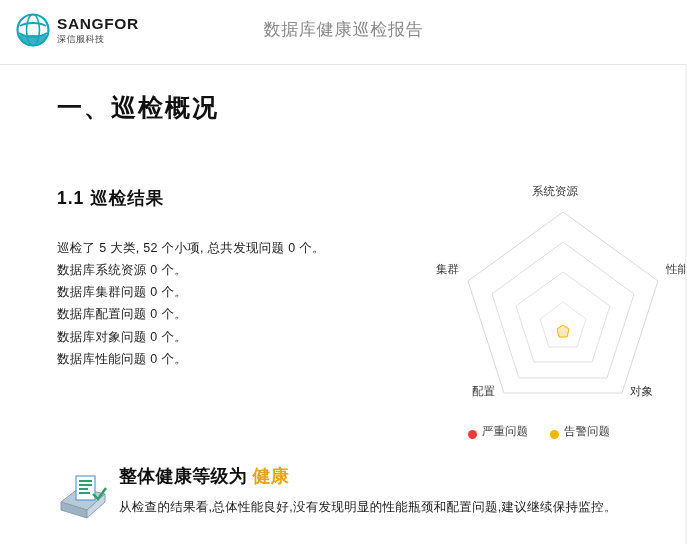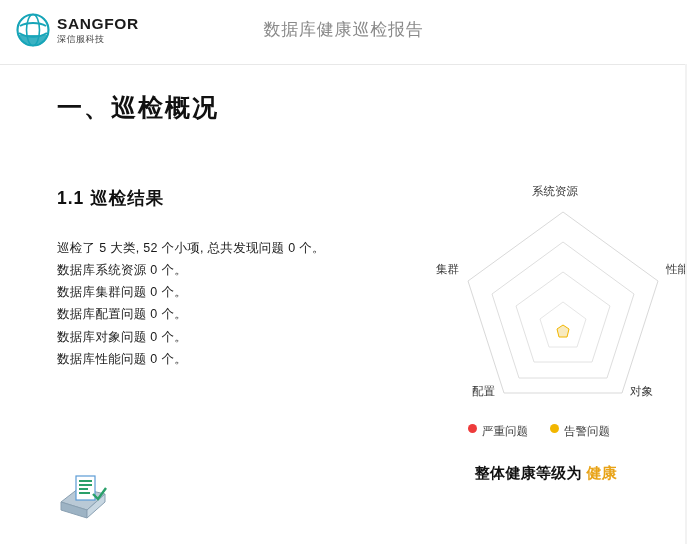--- a/index.html
+++ b/index.html
@@ -133,26 +133,25 @@
   .summary-icon {
     width: 52px;
     height: 52px;
     flex: 0 0 52px;
     margin-top: 8px;
   }
   .summary-body {
     flex: 1;
   }
   .summary-line1 {
-    font-size: 15px;
+    font-size: 18px;
     font-weight: bold;
     color: #111111;
     margin-bottom: 9px;
     letter-spacing: 0.3px;
-    text-align: right;
   }
   .health-level {
     color: #e8a317;
     font-weight: bold;
   }
   .summary-line2 {
     font-size: 12.5px;
     line-height: 1.75;
     color: #1a1a1a;
     letter-spacing: 0.3px;
@@ -179,21 +178,21 @@
     left: 404px;
     top: 360px;
     width: 270px;
     display: flex;
     justify-content: center;
     gap: 22px;
     align-items: center;
   }
   .legend-item {
     display: flex;
-    align-items: flex-start;
+    align-items: flex-end;
     gap: 5px;
     font-size: 11.5px;
     color: #3a3a3a;
   }
   .dot {
     width: 9px;
     height: 9px;
     border-radius: 50%;
     display: inline-block;
   }
@@ -292,19 +291,20 @@
           <rect x="22" y="16" width="9" height="2" fill="#2aa06a"></rect>
           <rect x="22" y="20" width="11" height="2" fill="#2aa06a"></rect>
           <path d="M36 22 l5 5 l8 -11" fill="none" stroke="#2aa06a" stroke-width="2.4"></path>
         </svg>
       </div>
       <div class="summary-body">
         <div class="summary-line1">
           <span>整体健康等级为</span>
           <span class="health-level">健康</span>
         </div>
+        <div class="summary-line2">从检查的结果看,总体性能良好,没有发现明显的性能瓶颈和配置问题,建议继续保持监控。</div>
       </div>
     </div>
 
   </div>
 
   <div class="scroll-edge"></div>
 </div>
 
 </body></html>

